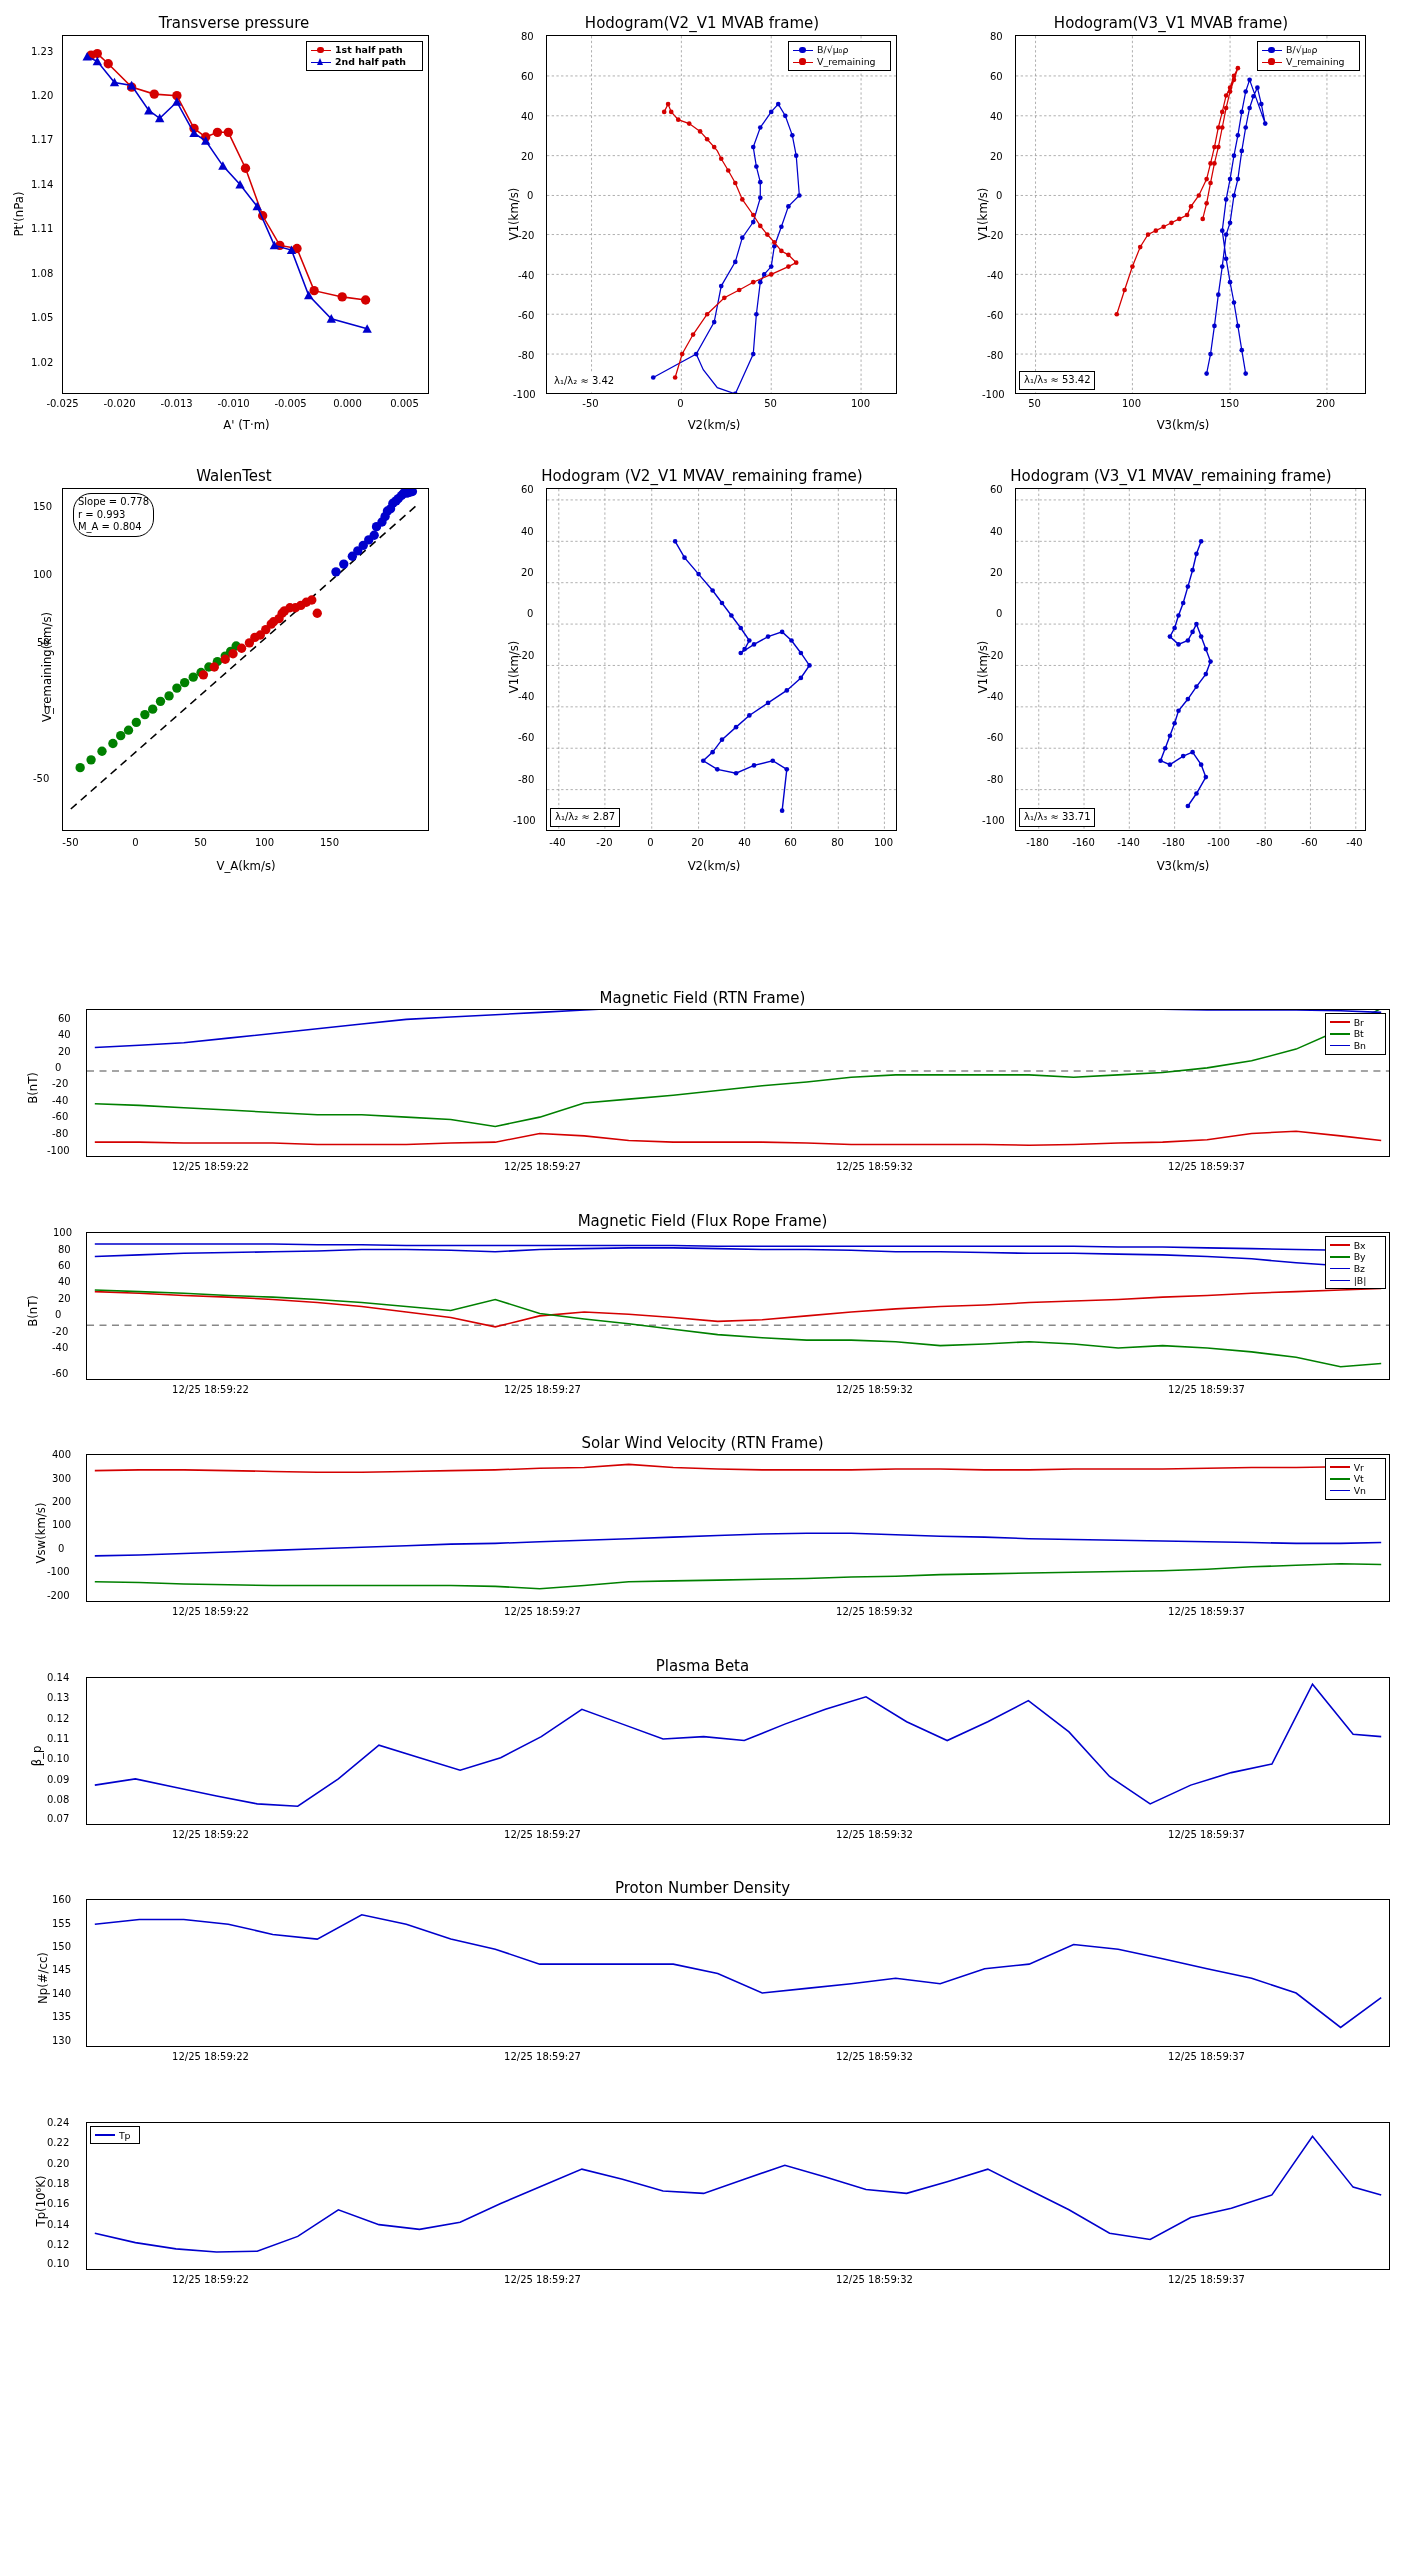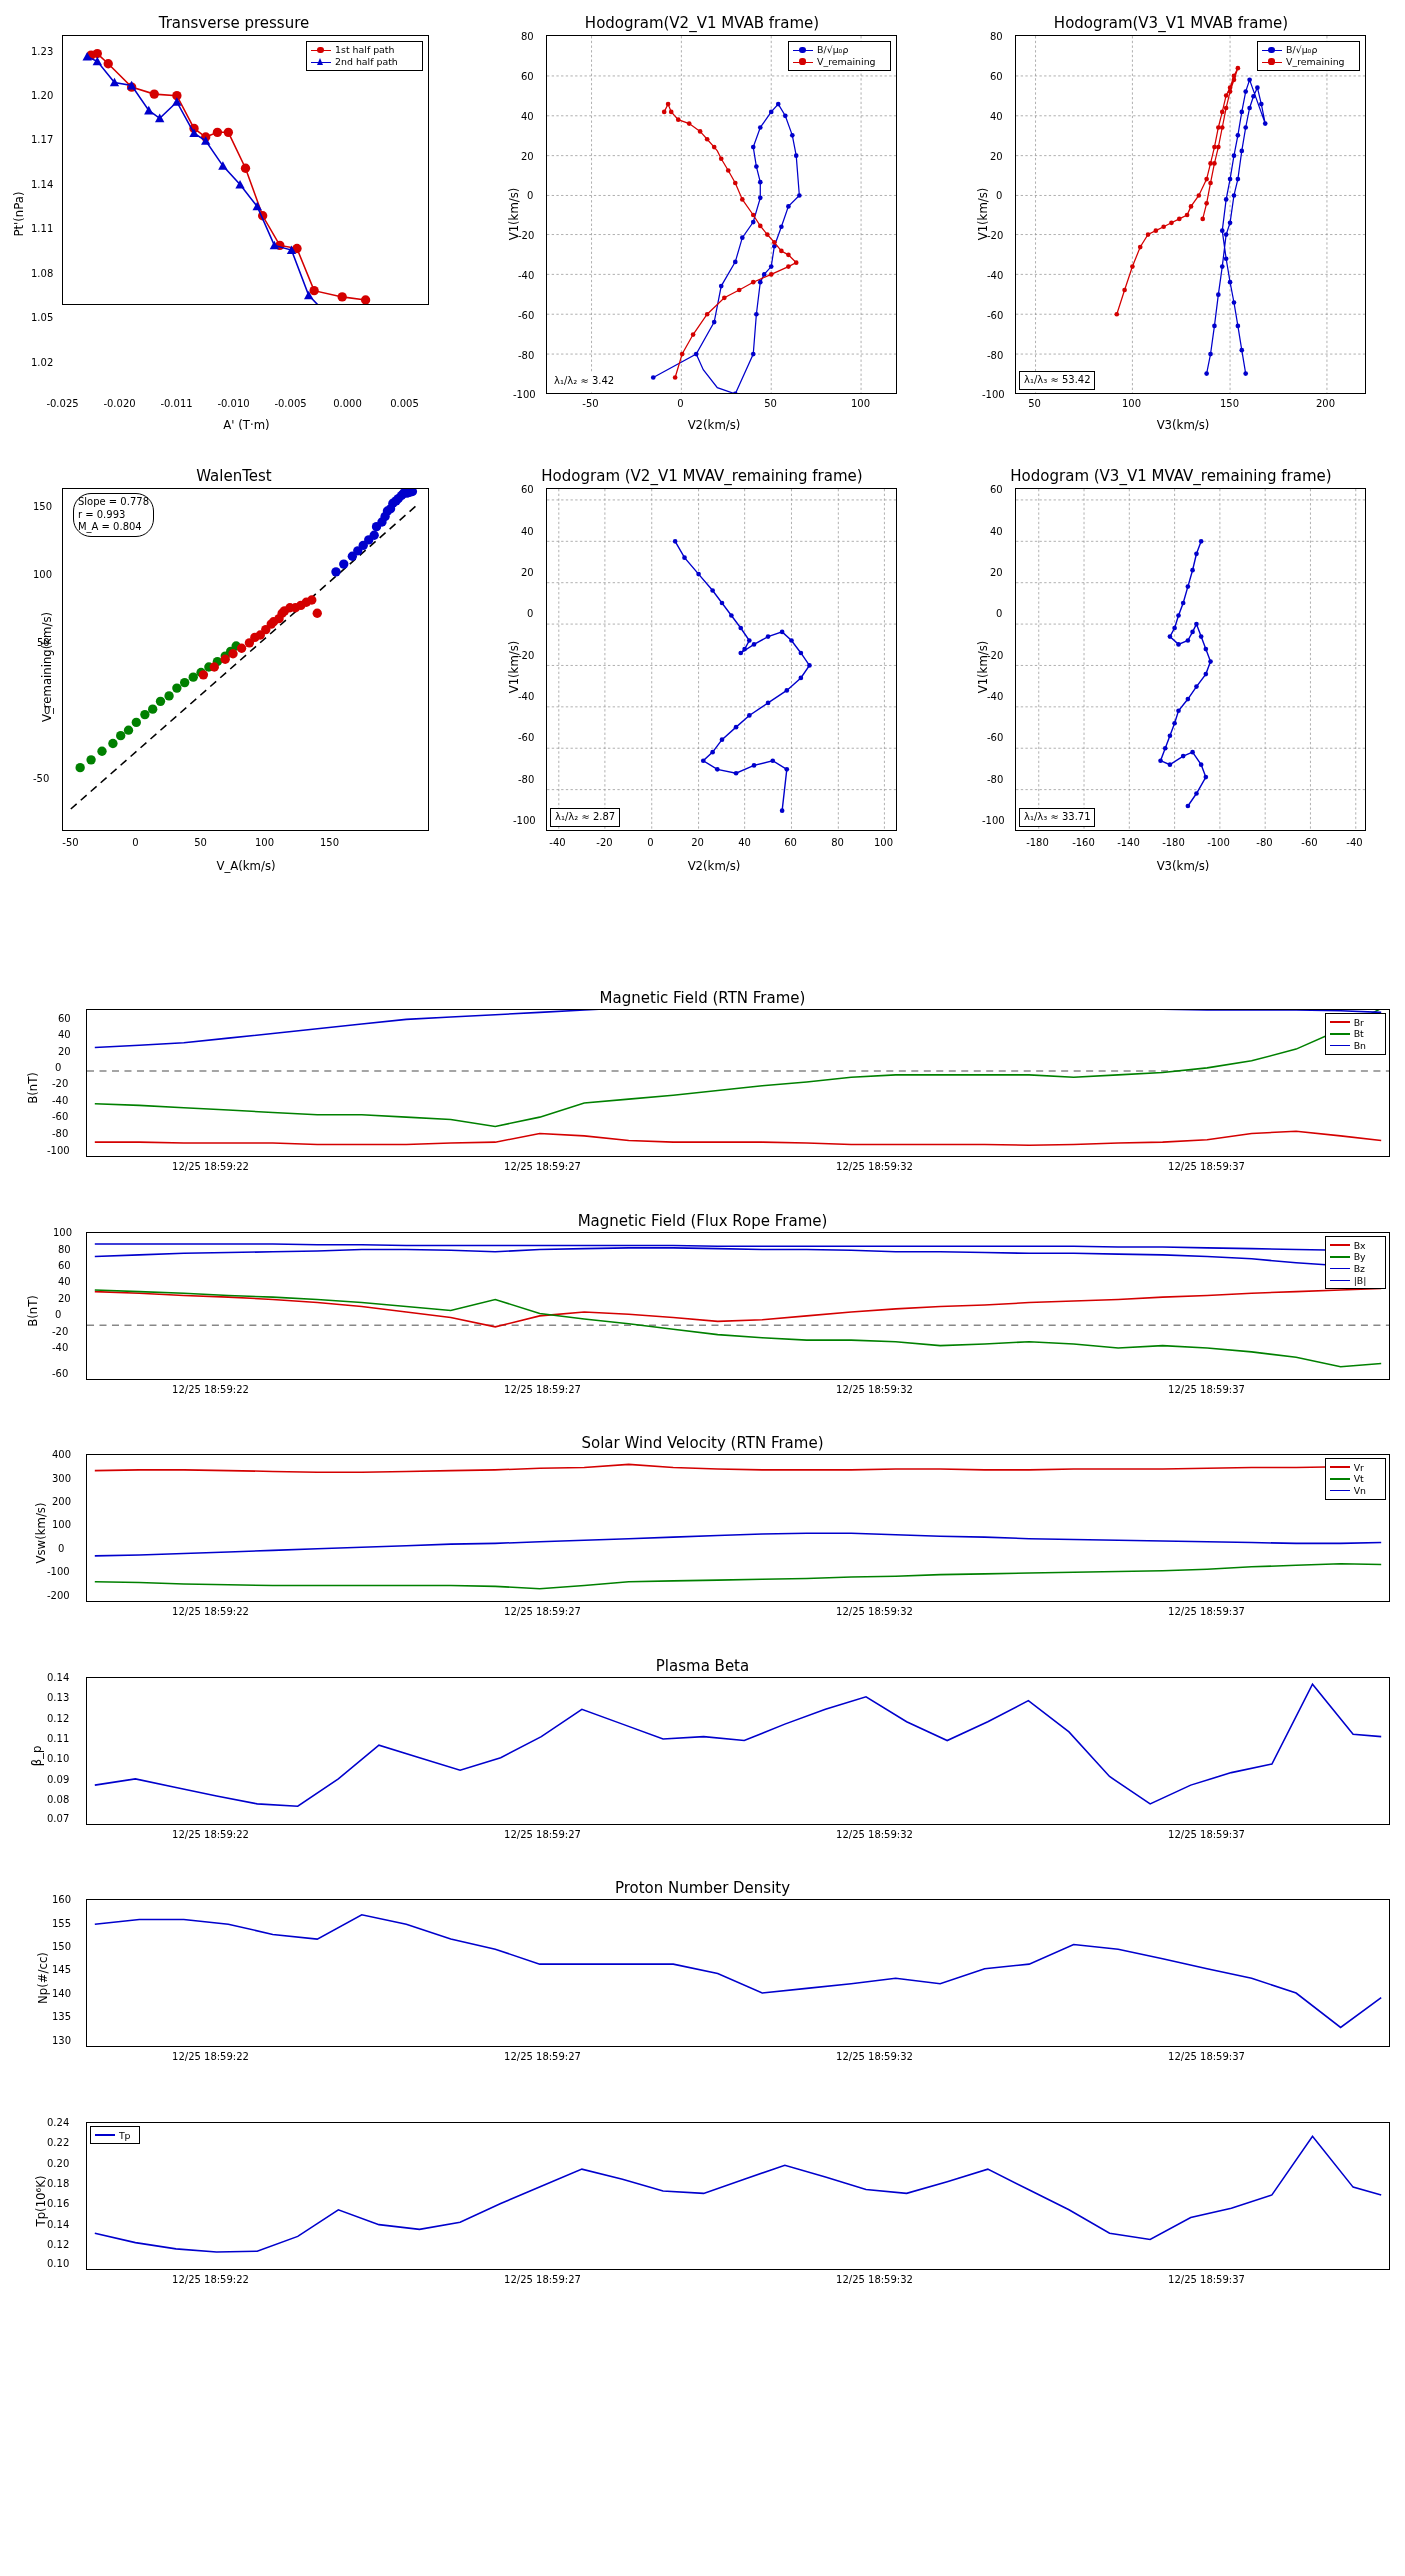--- a/index.html
+++ b/index.html
@@ -21,21 +21,21 @@
   svg{display:block;}
   .sect{position:absolute;}
 </style>
 </head>
 <body>
 
 <div class="page">
 
   <div class="sect" style="left:0;top:0;width:468px;height:437px;">
     <div class="ptitle" style="top:14px;left:0;width:468px;">Transverse pressure</div>
-    <div class="plotbox" style="left:62px;top:35px;width:367px;height:270px;">
+    <div class="plotbox" style="left:62px;top:35px;width:367px;height:359px;font-weight:bold;">
       <svg width="365" height="358" viewBox="0 0 468 458">
 
         <polyline points="36,24 44,22 58,35 88,65 117,74 146,76 168,118 183,129 198,123 212,123 234,169 256,230 278,268 300,272 322,326 358,334 388,338" fill="none" stroke="#d40000" stroke-width="2"></polyline>
         <g fill="#d40000">
           <circle cx="36" cy="24" r="6"></circle>
             <circle cx="44" cy="22" r="6"></circle>
             <circle cx="58" cy="35" r="6"></circle>
           <circle cx="88" cy="65" r="6"></circle>
             <circle cx="117" cy="74" r="6"></circle>
             <circle cx="146" cy="76" r="6"></circle>
@@ -97,21 +97,21 @@
     <div class="tick" style="left:31px;top:90px;">1.20</div>
     <div class="tick" style="left:31px;top:134px;">1.17</div>
     <div class="tick" style="left:31px;top:179px;">1.14</div>
     <div class="tick" style="left:31px;top:223px;">1.11</div>
     <div class="tick" style="left:31px;top:268px;">1.08</div>
     <div class="tick" style="left:31px;top:312px;">1.05</div>
     <div class="tick" style="left:31px;top:357px;">1.02</div>
 
     <div class="tickx" style="left:35px;top:398px;width:55px;">-0.025</div>
     <div class="tickx" style="left:92px;top:398px;width:55px;">-0.020</div>
-    <div class="tickx" style="left:149px;top:398px;width:55px;">-0.011</div>
+    <div class="tickx" style="left:149px;top:398px;width:55px;">-0.013</div>
     <div class="tickx" style="left:206px;top:398px;width:55px;">-0.010</div>
     <div class="tickx" style="left:263px;top:398px;width:55px;">-0.005</div>
     <div class="tickx" style="left:320px;top:398px;width:55px;">0.000</div>
     <div class="tickx" style="left:377px;top:398px;width:55px;">0.005</div>
   </div>
 
   <div class="sect" style="left:468px;top:0;width:468px;height:437px;">
     <div class="ptitle" style="top:14px;left:0;width:468px;">Hodogram(V2_V1 MVAB frame)</div>
     <div class="plotbox" style="left:78px;top:35px;width:351px;height:359px;">
       <svg width="350" height="358" viewBox="0 0 448 458">

